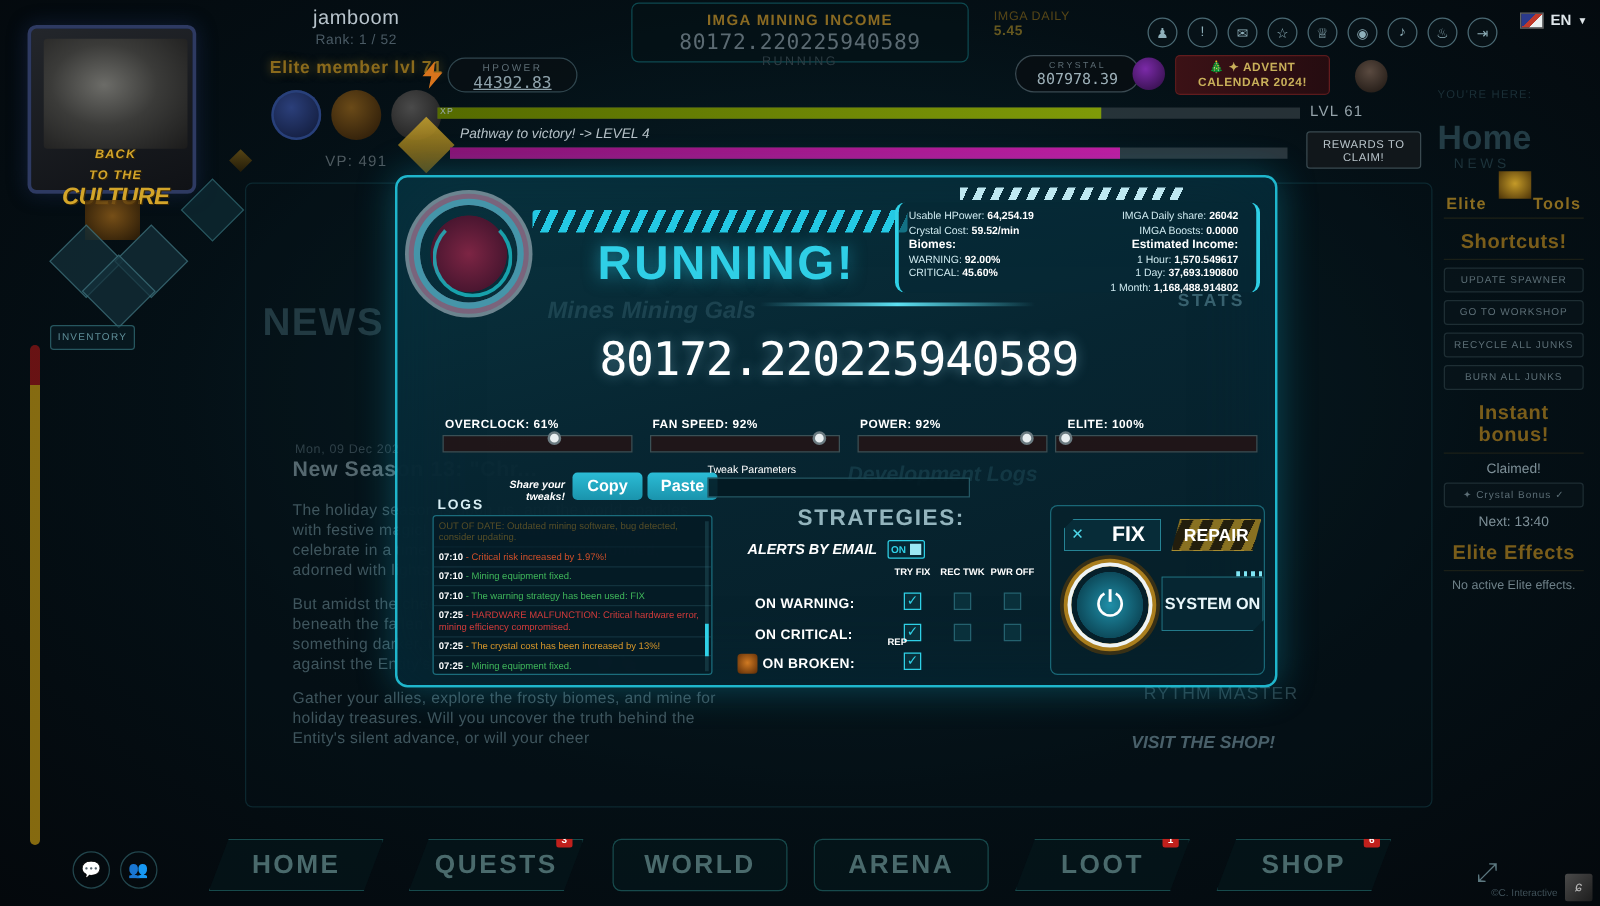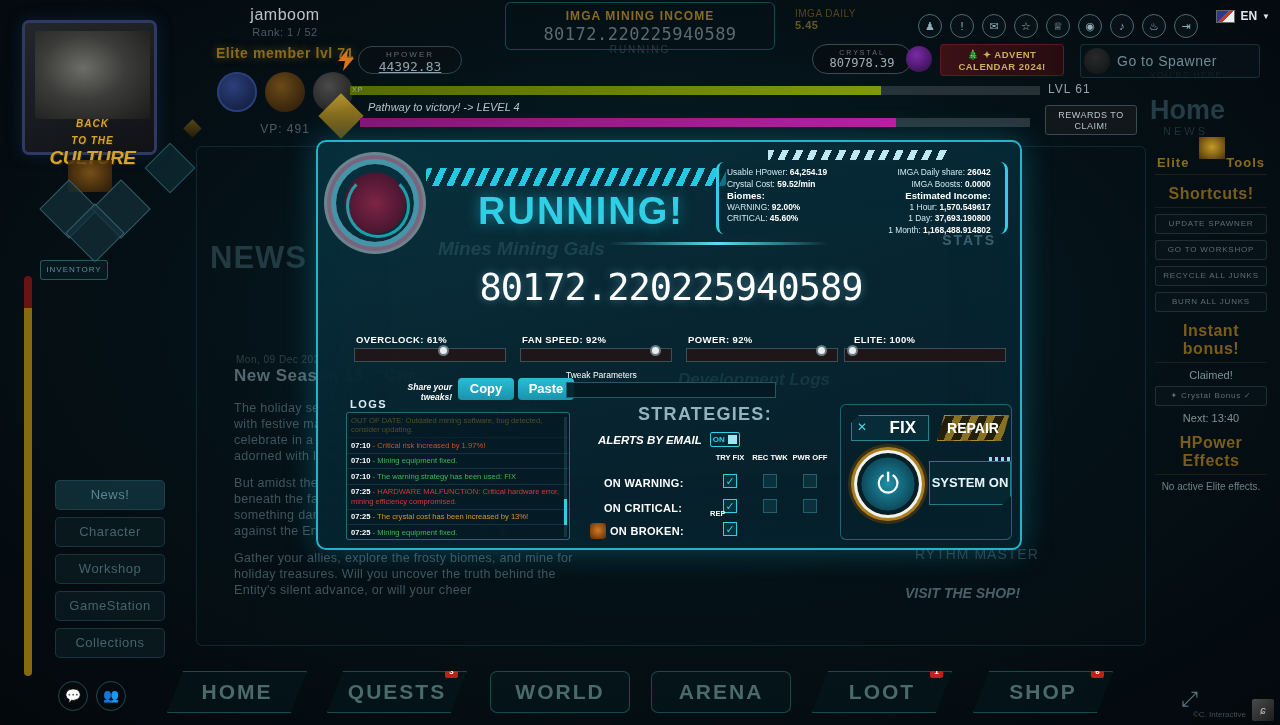--- a/index.html
+++ b/index.html
@@ -358,66 +358,58 @@
       <span style="font-size:8px;">▼</span>
     </div>
 
     <div class="crystal-chip">
       <div class="lbl">CRYSTAL</div>
       <div class="val">807978.39</div>
     </div>
     <div class="crystal-gem"></div>
     <div class="advent">🎄 ✦ ADVENT CALENDAR 2024!</div>
     <div class="spawner-av"></div>
-    <div class="spawner-btn">Go to Spawner</div>
   </div>
 
   <div class="logo-card">
     <div class="ape"></div>
     <div class="logo-txt">
       <small>BACK</small>
       <small>TO THE</small>
       <span>CULTURE</span>
     </div>
   </div>
   <div class="rank-emblem"></div>
   <div class="diamonds">
     <div class="dia dia1"></div>
     <div class="dia dia2"></div>
     <div class="dia dia3"></div>
   </div>
   <div class="inventory-btn">INVENTORY</div>
   <div class="gem-dia"></div>
   <div class="energy-col"></div>
 
-  <div class="leftnav">
-    <div class="act">News!</div>
-    <div>Character</div>
-    <div>Workshop</div>
-    <div>GameStation</div>
-    <div>Collections</div>
-  </div>
 
   <div class="rightbar">
     <div class="rb-title">
       <span class="rb-crest"></span>
       <span>Elite</span>
       &nbsp;&nbsp;&nbsp;&nbsp;&nbsp;&nbsp;
       <span>Tools</span>
     </div>
     <div class="rb-head">Shortcuts!</div>
     <div class="rb-btn">UPDATE SPAWNER</div>
     <div class="rb-btn">GO TO WORKSHOP</div>
     <div class="rb-btn">RECYCLE ALL JUNKS</div>
     <div class="rb-btn">BURN ALL JUNKS</div>
     <div class="rb-head">Instant bonus!</div>
     <div class="rb-text">Claimed!</div>
     <div class="rb-btn">✦ Crystal Bonus ✓</div>
     <div class="rb-text">Next: 13:40</div>
-    <div class="rb-head">HPower Effects</div>
+    <div class="rb-head">Elite Effects</div>
     <div class="rb-small">No active Elite effects.</div>
   </div>
 
   <div class="modal">
     <div class="gauge"></div>
     <div class="stripes"></div>
     <div class="stripes2"></div>
     <div class="running-ttl">RUNNING!</div>
     <div class="mining-wm">Mines Mining Gals</div>
     <div class="divider"></div>

